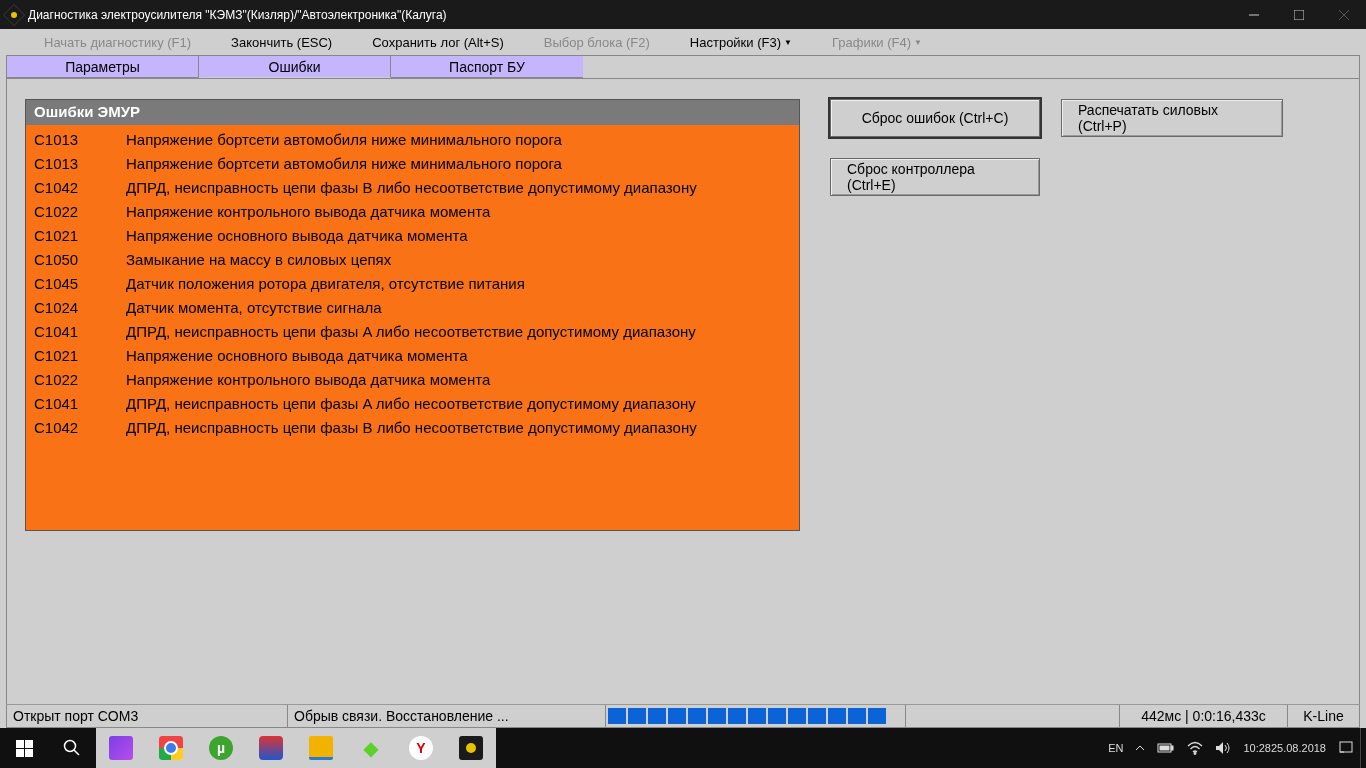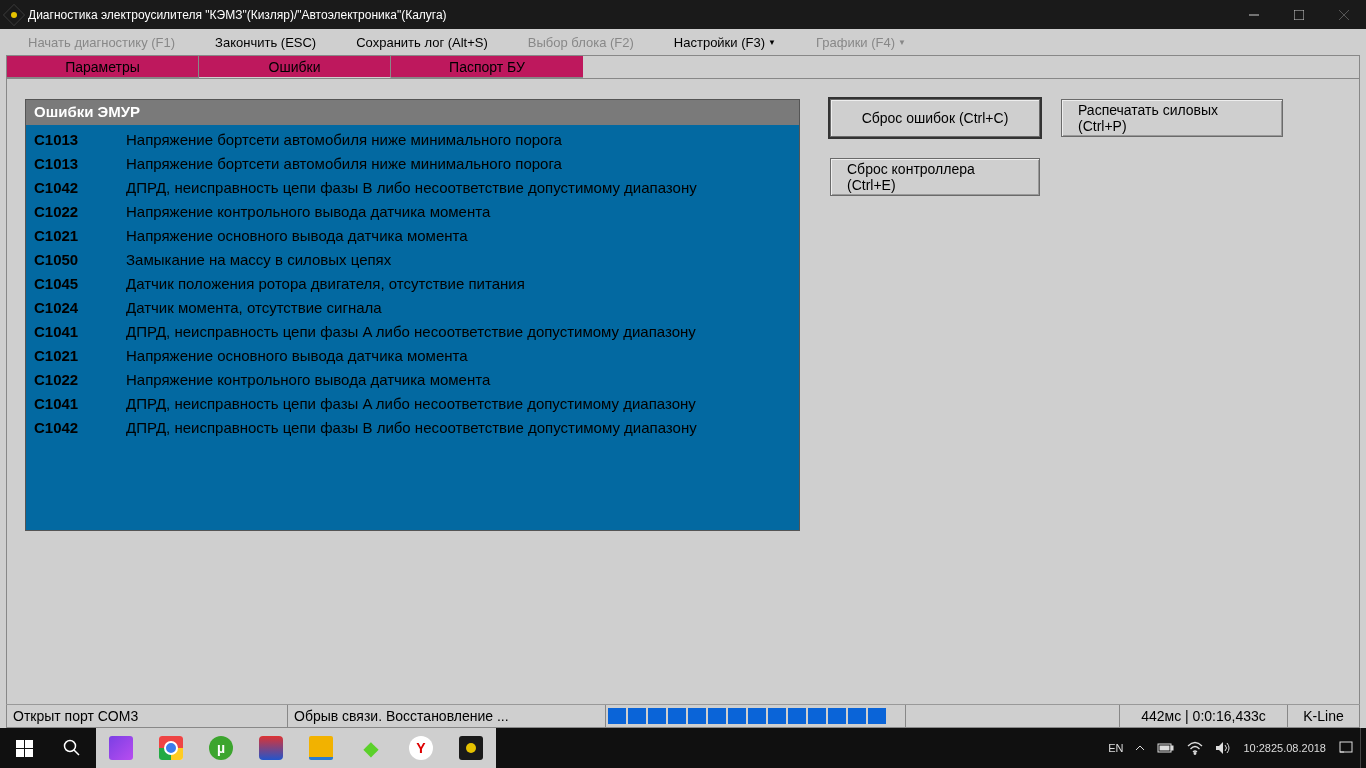--- a/index.html
+++ b/index.html
@@ -20,51 +20,51 @@
 .titlebar .winbtn { width: 45px; height: 100%; display: flex; align-items: center; justify-content: center; color: #ccc; }
 .titlebar .winbtn.dis { color: #555; }
 .titlebar .winbtn svg { width: 10px; height: 10px; stroke: currentColor; fill: none; stroke-width: 1; }
 
 
 .app { background: #cfcfcf; height: calc(100% - 29px - 40px); position: relative; }
 
 
 .menu-row {
   height: 26px; display: flex; align-items: center;
-  padding: 0 8px; font-size: 13px; gap: 0;
+  padding: 0 24px; font-size: 13px; gap: 0;
 }
 .menu-item { color: #000; padding: 0 20px; cursor: pointer; display: flex; align-items: center; gap: 3px; }
 .menu-item.disabled { color: #888; }
 .menu-item .tri { font-size: 8px; }
 
 
 .tabs { display: flex; border: 1px solid #888; border-bottom: none; margin: 0 6px; }
 .tab {
   width: 192px; height: 22px; border-right: 1px solid #888; border-bottom: 1px solid #888;
-  display: flex; align-items: center; justify-content: center; font-size: 14px; background: #be185d;
+  display: flex; align-items: center; justify-content: center; font-size: 14px; background: #c4b5fd;
 }
 .tab:last-child { border-right: none; }
 .tab.active { font-weight: normal; border-bottom: 1px solid #cfcfcf; position: relative; }
 
 
 .panel-area {
   margin: 0 6px; border: 1px solid #888; height: calc(100% - 26px - 22px - 24px);
   padding: 20px 18px; position: relative;
 }
 
 .errors-list {
-  width: 775px; height: 432px; border: 1px solid #555; background: #0369a1; overflow: hidden;
+  width: 775px; height: 432px; border: 1px solid #555; background: #f97316; overflow: hidden;
 }
 .errors-header {
   background: #7a7a7a; color: #fff; font-weight: bold; font-size: 15px;
   padding: 3px 8px 5px 8px;
 }
 .errors-body { padding: 3px 0; }
 .err-row { display: flex; padding: 0 8px; line-height: 24px; font-size: 15px; color: #000; }
-.err-code { width: 92px; font-weight: bold; }
+.err-code { width: 92px; font-weight: normal; }
 .err-desc { flex: 1; }
 
 .action-buttons { position: absolute; left: 823px; top: 20px; display: flex; flex-wrap: wrap; gap: 21px; width: 470px; }
 .abtn {
   height: 38px; padding: 0 16px; background: #cfcfcf; border: 1px solid #6a6a6a;
   display: flex; align-items: center; justify-content: center; font-size: 14px;
   box-shadow: inset 1px 1px 0 #eee, inset -1px -1px 0 #999;
 }
 .abtn.primary { box-shadow: 0 0 0 2px #333, inset 1px 1px 0 #eee; }
 

